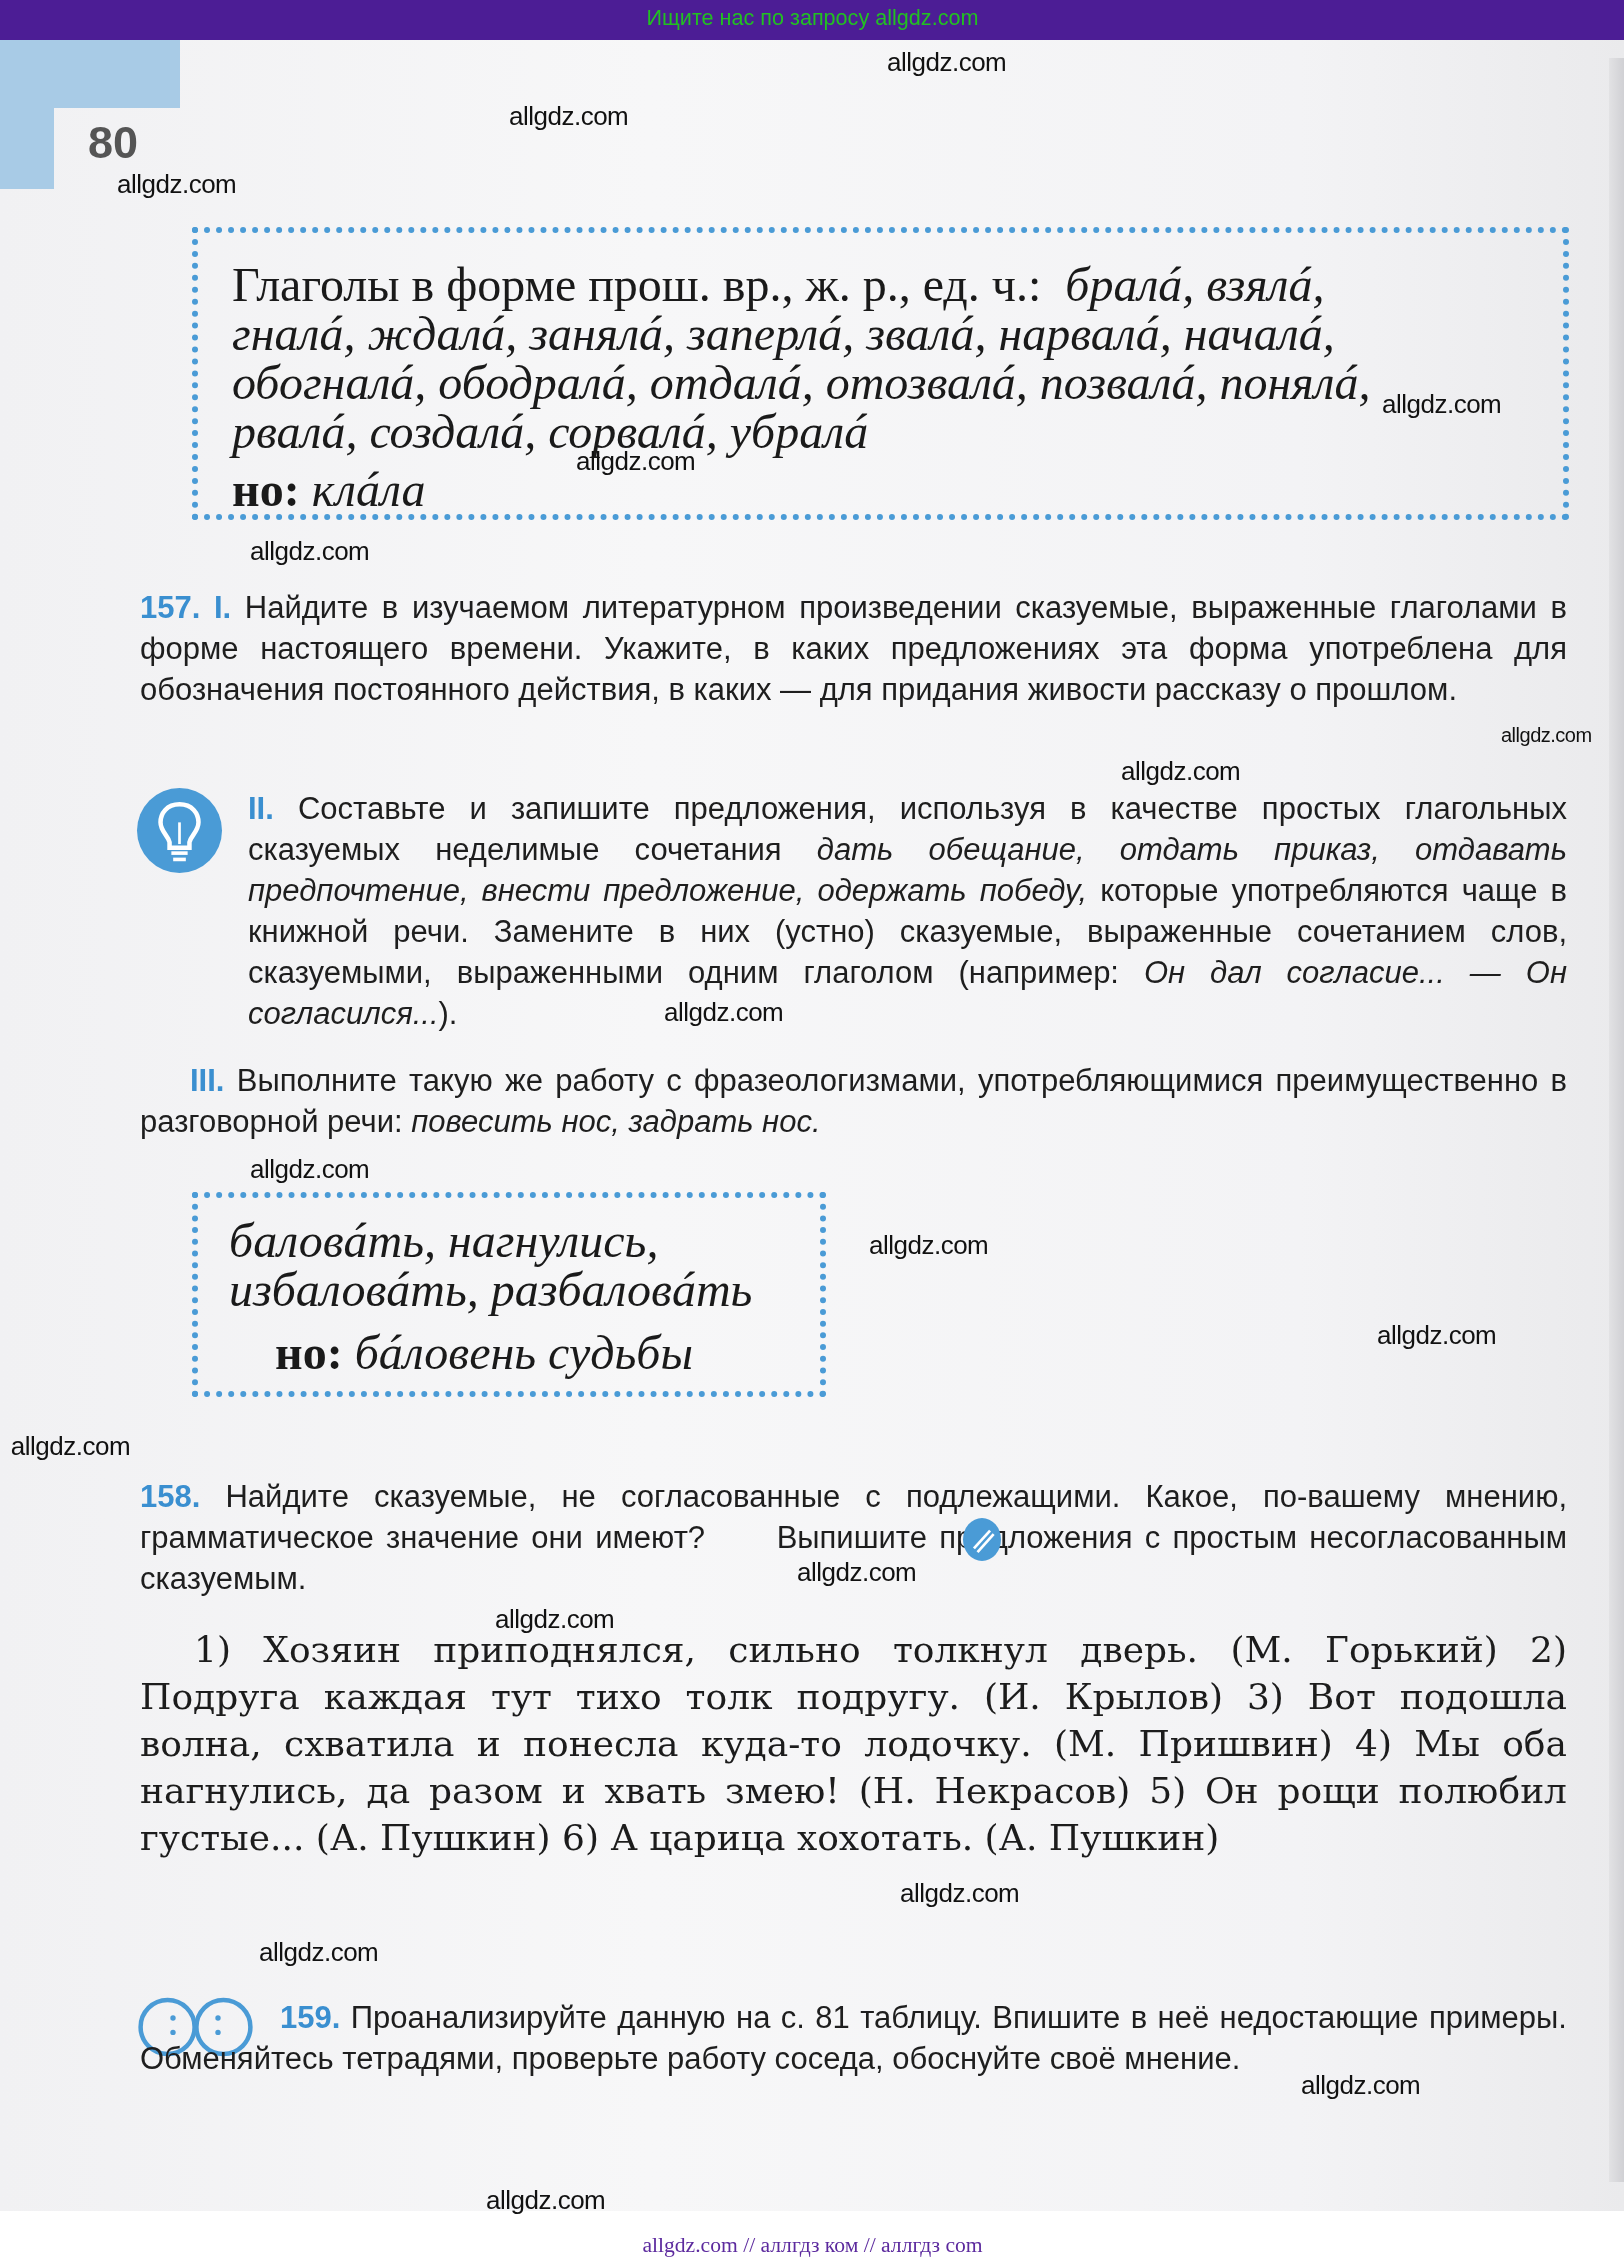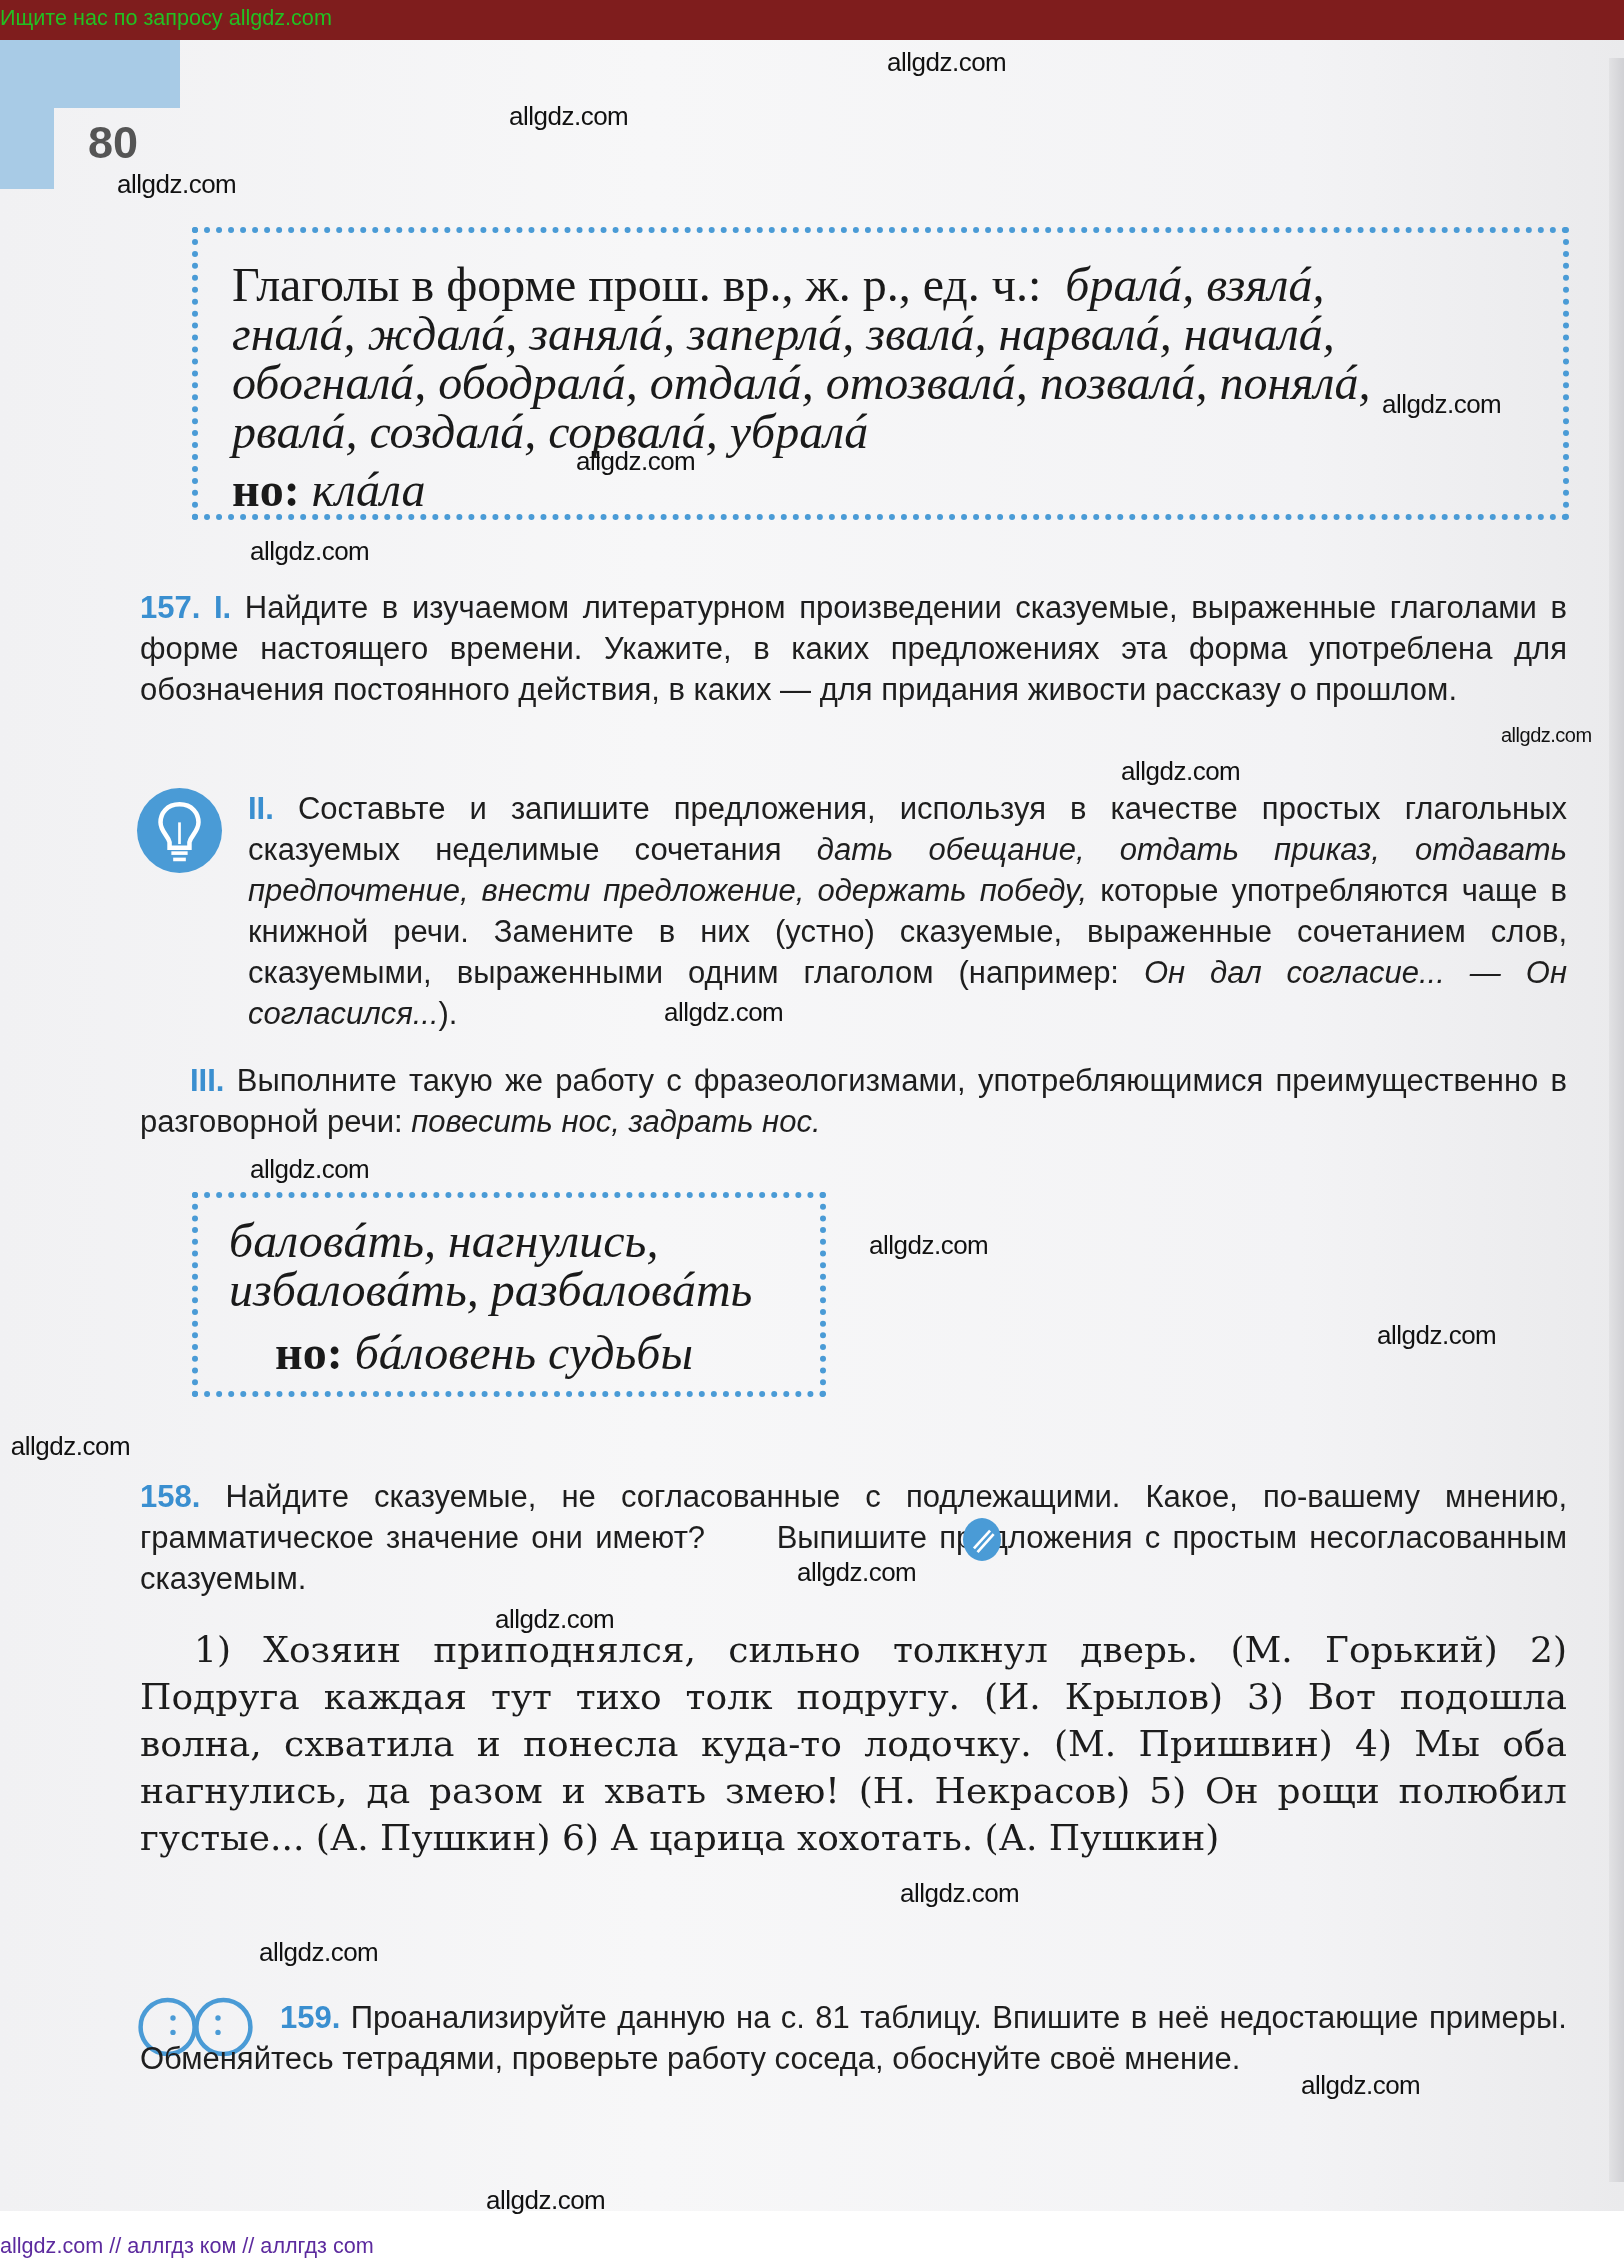--- a/index.html
+++ b/index.html
@@ -1,20 +1,20 @@
 <!DOCTYPE html>
 <html style="font-size:14.4px"><head>
 <meta charset="utf-8">
 <style>
   * { box-sizing: border-box; margin: 0; padding: 0; }
   html, body { width: 1625px; height: 2266px; background: #ffffff; overflow: hidden; }
   body { position: relative; font-family: "Liberation Sans", sans-serif; color: #1e1e1e; }
 
-  .top-banner { position: absolute; left: 0; top: 0; width: 1625px; height: 40px; background: #7f1d1d;
-    text-align: left; color: #22c022; font-size: 21.6px; line-height: 36px; font-family: "Liberation Sans", sans-serif; }
+  .top-banner { position: absolute; left: 0; top: 0; width: 1625px; height: 40px; background: #4c1d95;
+    text-align: center; color: #22c022; font-size: 21.6px; line-height: 36px; font-family: "Liberation Sans", sans-serif; }
 
   .page { position: absolute; left: 0; top: 40px; width: 1625px; height: 2171px;
     background: linear-gradient(90deg, #f1f1f3 0%, #f7f7f8 40%, #f3f3f5 80%, #eaeaec 100%); }
   .page-edge { position: absolute; right: 0; top: 58px; width: 16px; height: 2124px;
     background: linear-gradient(90deg, #e2e2e4, #cfcfd3); }
 
   .corner-tab { position: absolute; left: 0; top: 40px; width: 180px; height: 68px; background: #a8cbe6; }
   .corner-tab2 { position: absolute; left: 0; top: 108px; width: 54px; height: 81px; background: #a8cbe6; }
   .page-number { position: absolute; left: 88px; top: 117px; font-size: 45px; font-weight: bold; color: #555; font-family: "Liberation Sans", sans-serif; }
 
@@ -32,21 +32,21 @@
 
   .examples { position: absolute; left: 140px; top: 1626px; width: 1427px; font-family: "DejaVu Serif", serif;
     font-size: 36px; line-height: 47px; color: #1c1c1c; text-align: justify; }
 
   .icon-bulb { position: absolute; left: 137px; top: 788px; width: 85px; height: 85px; border-radius: 50%; background: #4a9bd6; }
   .icon-bulb svg { position: absolute; left: 0; top: 0; }
   .icon-pencil { position: absolute; left: 963px; top: 1518px; width: 38px; height: 43px; border-radius: 50%; background: #4a9bd6; }
   .icon-faces { position: absolute; left: 137px; top: 1991px; width: 126px; height: 72px; }
 
   .bottom-banner { position: absolute; left: 0; top: 2225px; width: 1625px; height: 41px; background: #fff;
-    text-align: left; color: #5c2a9e; font-size: 21.6px; line-height: 41px; }
+    text-align: center; color: #5c2a9e; font-size: 21.6px; line-height: 41px; font-family: Liberation Serif, serif; }
 </style>
 </head>
 <body>
 
 <div class="top-banner">Ищите нас по запросу allgdz.com</div>
 
 <div class="page"></div>
 <div class="page-edge"></div>
 <div class="corner-tab"></div>
 <div class="corner-tab2"></div>

